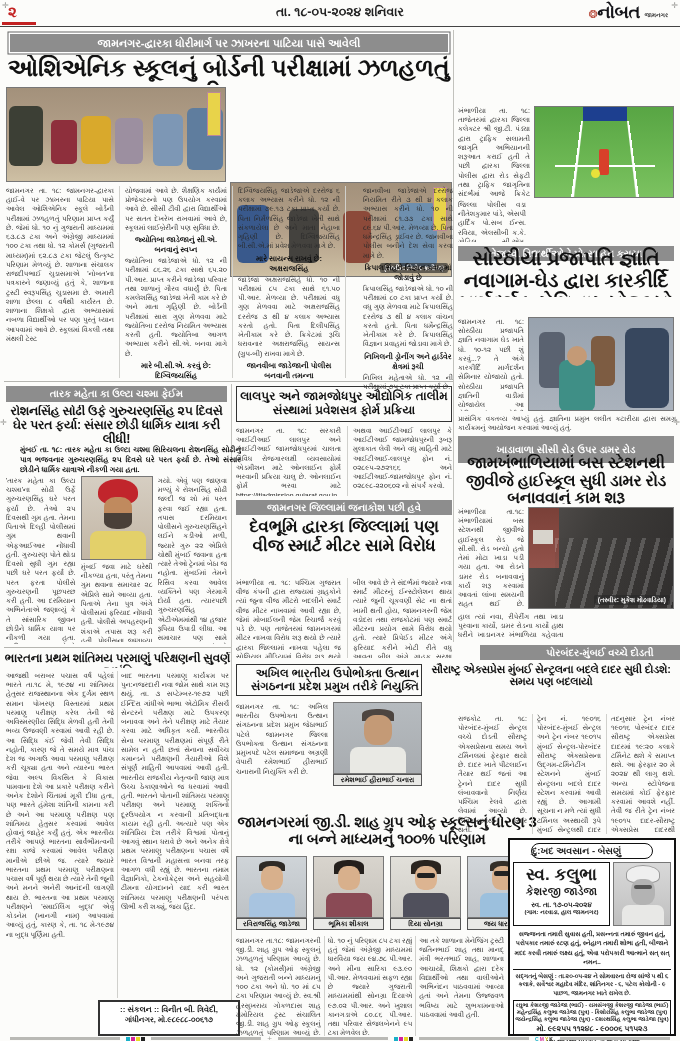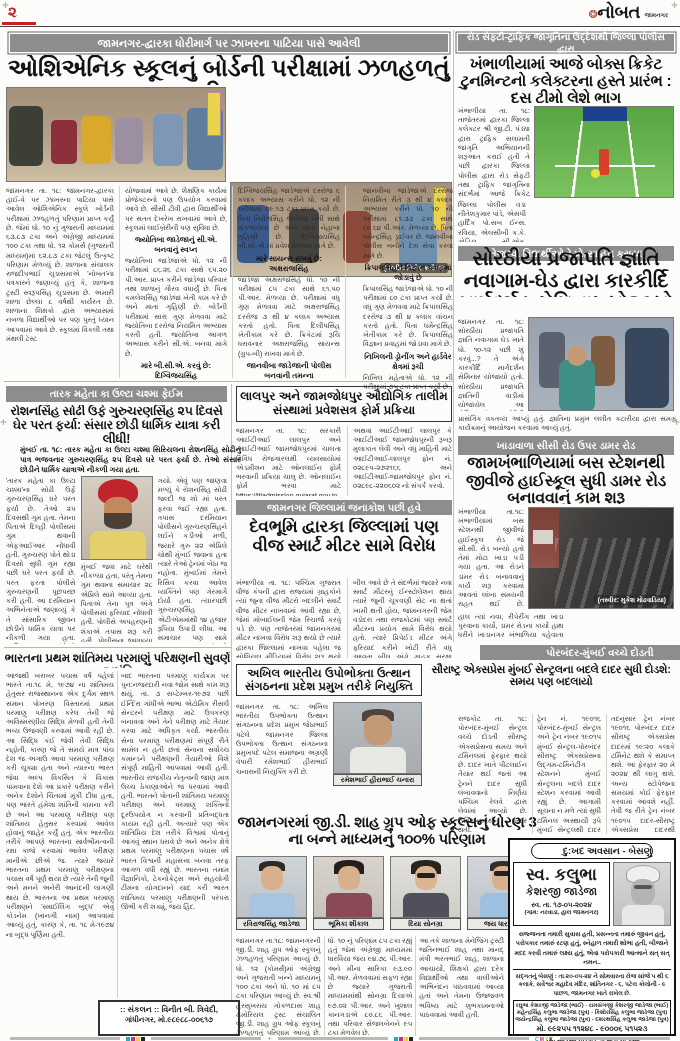--- a/index.html
+++ b/index.html
@@ -32,20 +32,21 @@
 <div id="page">
 
   <div class="abs mark" style="left:2px;top:1px;">✛</div>
   <div class="abs mark" style="right:2px;top:1px;">✛</div>
   <div class="abs mark" style="left:0px;top:418px;">✛</div>
   <div class="abs mark" style="right:0px;top:418px;">✛</div>
 
   <div class="abs" style="left:0;top:0;width:680px;height:27px;border-bottom:1.5px solid #444;">
     <div class="abs" style="left:8px;top:3px;font-size:15px;font-weight:bold;color:#c32222;">૨</div>
     <div class="abs" style="left:2px;top:22px;width:34px;height:2.5px;background:#c32222;"></div>
+    <div class="abs" style="left:0;top:5px;width:680px;text-align:center;font-size:12.5px;font-weight:bold;color:#222;">તા. ૧૮-૦૫-૨૦૨૪  શનિવાર</div>
     <div class="abs" style="right:40px;top:2px;font-size:18px;font-weight:bold;color:#15151a;letter-spacing:-0.5px;"><span style="color:#b23a2a;font-size:11px;">❂</span><span>નોબત</span></div>
     <div class="abs" style="right:12px;top:12px;font-size:6px;font-weight:bold;color:#333;">જામનગર</div>
   </div>
 
   <div class="vr" style="left:453px;top:30px;height:612px;"></div>
   <div class="vr" style="left:231px;top:384px;height:652px;"></div>
   <div class="hr" style="left:4px;top:381px;width:449px;"></div>
   <div class="hr" style="left:4px;top:647px;width:227px;"></div>
 
   <div class="abs kick" style="left:10px;top:34px;width:438px;height:18px;font-size:11px;">જામનગર-દ્વારકા ધોરીમાર્ગ પર ઝાખરના પાટિયા પાસે આવેલી</div>
@@ -129,21 +130,21 @@
     <div class="bt" style="width:105px;height:70px;border-left:1px solid #d0d0cc;padding-left:5px;">અથવા આઈટીઆઈ લાલપુર કે આઈટીઆઈ જામજોધપુરની રૂબરૂ મુલાકાત લેવી અને વધુ માહિતી માટે આઈટીઆઈ-લાલપુર ફોન નં. ૦૨૮૯૫-૨૭૨૧૬૬ અને આઈટીઆઈ-જામજોધપુર ફોન નં. ૦૨૮૯૮-૨૨૦૬૦૨ નો સંપર્ક કરવો.</div>
   </div>
 
   <div class="abs kick2" style="left:236px;top:500px;width:216px;height:15px;font-size:10px;">જામનગર જિલ્લામાં જનાકોશ પછી હવે</div>
   <div class="abs hl" style="left:234px;top:518px;width:220px;height:56px;font-size:17px;">દેવભૂમિ દ્વારકા જિલ્લામાં પણ વીજ સ્માર્ટ મીટર સામે વિરોધ</div>
   <div class="abs" style="left:236px;top:578px;width:216px;height:80px;display:flex;gap:6px;">
     <div class="bt" style="width:105px;height:80px;">ખંભાળીયા તા. ૧૮: પશ્ચિમ ગુજરાત વીજ કંપની દ્વારા રાજ્યમાં ગ્રાહકોને ત્યાં જુના વીજ મીટરો બદલીને સ્માર્ટ વીજ મીટર નાખવામાં આવી રહ્યા છે, જેમાં મોબાઈલની જેમ રિચાર્જ કરવું પડે છે. પણ તાજેતરમાં જામનગરમાં મીટર નાખવા વિરોધ શરૂ થયો છે ત્યારે દ્વારકા જિલ્લામાં નાખવા પહેલા જ સોશિયલ મીડિયામાં વિરોધ શરૂ થયો છે. એમ કહેવાય છે કે સ્માર્ટ મીટરમાં જુના મીટર કરતા વધુ</div>
     <div class="bt" style="width:105px;height:80px;border-left:1px solid #d0d0cc;padding-left:5px;">બીલ આવે છે તે સંદર્ભમાં જ્યારે નવા સ્માર્ટ મીટરનું ઈન્સ્ટોલેશન થાય ત્યારે જુની ચૂકવણી સેટ ના થતાં ખામી થતી હોય, જામનગરની જેમ વડોદરા તથા રાજકોટમાં પણ સ્માર્ટ મીટરના પ્રયોગ સામે વિરોધ થયો હતો. ત્યારે પ્રિપેઈડ મીટર અંગે ફરિયાદ કરીને ખોટી રીતે વધુ આવતા બીલ અંગે ગ્રાહક સુરક્ષા કેન્દ્રમાં પણ ફરિયાદ થતાં સ્માર્ટ મીટરના પ્રયોગ વિરોધાત્મક બને તો નવાઈ નહીં!!</div>
   </div>
 
-  <div class="abs boxhl" style="left:236px;top:664px;width:186px;height:32px;font-size:11.5px;">અખિલ ભારતીય ઉપોભોક્તા ઉત્થાન સંગઠનના પ્રદેશ પ્રમુખ તરીકે નિયુક્તિ</div>
+  <div class="abs boxhl" style="left:236px;top:664px;width:186px;height:32px;font-size:11.5px;text-align:right;">અખિલ ભારતીય ઉપોભોક્તા ઉત્થાન સંગઠનના પ્રદેશ પ્રમુખ તરીકે નિયુક્તિ</div>
   <div class="abs" style="left:236px;top:702px;width:186px;height:90px;display:flex;gap:5px;">
     <div class="bt" style="width:92px;height:90px;">જામનગર તા. ૧૮: અખિલ ભારતીય ઉપભોક્તા ઉત્થાન સંગઠનના પ્રદેશ પ્રમુખ જેઠાભાઈ પટેલે જામનગર જિલ્લા ઉપભોક્તા ઉત્થાન સંગઠનના પ્રમુખપદે પટેલ સમાજના અગ્રણી વેપારી રમેશભાઈ હીરાભાઈ ચનારાની નિયુક્તિ કરી છે.</div>
     <div style="width:89px;">
       <div class="photo" style="width:89px;height:72px;background:linear-gradient(#b6bbbf,#a8acb0);">
         <div class="blob" style="left:28px;top:6px;width:32px;height:12px;background:#4d4540;border-radius:45% 45% 0 0;"></div>
         <div class="blob" style="left:30px;top:12px;width:28px;height:30px;background:#c49a76;border-radius:40%;"></div>
         <div class="blob" style="left:16px;top:44px;width:56px;height:28px;background:#e9e9e4;border-radius:8px 8px 0 0;"></div>
       </div>
       <div class="capbar" style="width:89px;height:12px;">રમેશભાઈ હીરાભાઈ ચનારા</div>
     </div>
@@ -187,22 +188,20 @@
     </div>
   </div>
   <div class="abs" style="left:236px;top:936px;width:268px;height:100px;">
     <div class="cols3" style="height:100px;overflow:hidden;">
       <div class="bt">જામનગર તા.૧૮: જામનગરની જી.ડી. શાહ ગ્રુપ ઓફ સ્કૂલનું ઝળહળતું પરિણામ આવ્યું છે. ધો. ૧૨ (કોમર્સ)માં અંગ્રેજી અને ગુજરાતી બન્ને માધ્યમનું ૧૦૦ ટકા અને ધો. ૧૦ માં ૮૫ ટકા પરિણામ આવ્યું છે. સ્વ.શ્રી હરસુખરાય ગોકળદાસ શાહ મેમોરિયલ ટ્રસ્ટ સંચાલિત જી.ડી. શાહ ગ્રુપ ઓફ સ્કૂલનું ઝળહળતું પરિણામ આવ્યું છે. ધો. ૧૨ કોમર્સમાં ૧૦૦ ટકા પરિણામ આવ્યું છે, જેમાં ધો. ૧૨ કોમર્સ અંગ્રેજી માધ્યમમાંથી રવિરાજસિંહ જાડેજાએ ૮૦.૩૫ પી.આર. મેળવ્યા છે, જ્યારે ગુજરાતી માધ્યમમાં શીકાલ ભૂમિકા ૯૯.૮૦ પી.આર. અને કાદરી તનવીર હુસેનમાએ ૯૮.૩૨ પી.આર. મેળવ્યા છે.</div>
       <div class="bt">ધો. ૧૦ નું પરિણામ ૮૫ ટકા રહ્યું હતું જેમાં અંગ્રેજી માધ્યમમાં ધારવિયા જય ૯૪.૭૮ પી.આર. અને મીના સારિકા ૯૩.૯૦ પી.આર. મેળવવામાં સફળ રહ્યા છે જ્યારે ગુજરાતી માધ્યમમાંથી સોનગ્રા દિયાએ ૯૭.૦૨ પી.આર. અને ખુશાલ કાનગડાએ ૮૦.૮૬ પી.આર. તથા પરિવાર સેજલબેનને ૯૫ ટકા મેળવેલ છે.</div>
       <div class="bt">આ તકે શાળાના મેનેજિંગ ટ્રસ્ટી જતિનભાઈ શાહ તથા માનદ્ મંત્રી ભરતભાઈ શાહ, શાળાના આચાર્યો, શિક્ષકો દ્વારા દરેક વિદ્યાર્થીઓ તથા વાલીઓને અભિનંદન પાઠવવામાં આવ્યા હતાં અને તેમના ઉજ્જવળ ભવિષ્ય માટે શુભકામનાઓ પાઠવવામાં આવી હતી.</div>
     </div>
   </div>
 
-  <div class="abs kick" style="left:458px;top:34px;width:216px;height:17px;font-size:9.5px;">રોડ સેફ્ટી-ટ્રાફિક જાગૃતિના ઉદ્દેશથી જિલ્લા પોલીસ દ્વારા</div>
-  <div class="abs hl" style="left:456px;top:55px;width:220px;height:48px;font-size:15.5px;">ખંભાળીયામાં આજે બોક્સ ક્રિકેટ ટુનમિન્ટનો કલેક્ટરના હસ્તે પ્રારંભ : દસ ટીમો લેશે ભાગ</div>
   <div class="abs" style="left:458px;top:106px;width:218px;height:92px;display:flex;gap:4px;">
     <div class="bt" style="width:72px;height:92px;">ખંભાળીયા તા. ૧૮: તાજેતરમાં દ્વારકા જિલ્લા કલેક્ટર શ્રી જી.ટી. પંડ્યા દ્વારા ટ્રાફિક સલામતી જાગૃતિ અભિયાનની શરૂઆત કરાઈ હતી તે પછી દ્વારકા જિલ્લા પોલીસ દ્વારા રોડ સેફટી તથા ટ્રાફિક જાગૃતિના સંદર્ભમાં આજે ક્રિકેટ ટુર્નામેન્ટનું આયોજન થયું છે.</div>
     <div class="photo" style="width:140px;height:92px;background:linear-gradient(#58a544 0%,#6cb753 60%,#7cc261 100%);">
       <div class="blob" style="left:48px;top:0px;width:44px;height:14px;background:#1d3f8f;"></div>
       <div class="blob" style="left:46px;top:14px;width:48px;height:74px;border-left:2px solid #fff;border-right:2px solid #fff;transform:perspective(60px) rotateX(18deg);transform-origin:top;"></div>
       <div class="blob" style="left:20px;top:58px;width:100px;height:2px;background:#fff;"></div>
       <div class="blob" style="left:64px;top:42px;width:10px;height:26px;background:#d8402a;border-radius:2px;"></div>
       <div class="blob" style="left:56px;top:62px;width:9px;height:9px;background:#e8e23a;border-radius:50%;"></div>
     </div>
   </div>
@@ -219,21 +218,21 @@
     <div class="photo" style="width:146px;height:94px;background:linear-gradient(#98a2ae,#aab2bc);">
       <div class="blob" style="left:10px;top:14px;width:26px;height:56px;background:#5a6270;border-radius:6px;"></div>
       <div class="blob" style="left:62px;top:18px;width:24px;height:50px;background:#7d5c42;border-radius:6px;"></div>
       <div class="blob" style="left:96px;top:10px;width:44px;height:80px;background:#37475e;border-radius:8px;"></div>
       <div class="blob" style="left:30px;top:42px;width:36px;height:52px;background:#3f8f86;border-radius:8px;"></div>
       <div class="blob" style="left:38px;top:28px;width:20px;height:20px;background:#c49a76;border-radius:50%;"></div>
     </div>
   </div>
   <div class="abs bt" style="left:458px;top:414px;width:218px;height:18px;">પ્રાસંગિક વક્તવ્ય આપ્યું હતું. જ્ઞાતિના પ્રમુખ લલીત કટારીયા દ્વારા સમગ્ર કાર્યક્રમનું આયોજન કરવામાં આવ્યું હતું.</div>
 
-  <div class="abs kick2" style="left:458px;top:436px;width:216px;height:19px;font-size:10px;">ખાડાવાળા સીસી રોડ ઉપર ડામર રોડ</div>
+  <div class="abs kick2" style="left:458px;top:436px;width:216px;height:27px;font-size:10px;">ખાડાવાળા સીસી રોડ ઉપર ડામર રોડ</div>
   <div class="abs hl" style="left:456px;top:454px;width:220px;height:50px;font-size:16px;">જામખંભાળિયામાં બસ સ્ટેશનથી જીવીજે હાઈસ્કૂલ સુધી ડામર રોડ બનાવવાનું કામ શરૂ</div>
   <div class="abs" style="left:458px;top:507px;width:218px;height:102px;display:flex;gap:4px;">
     <div class="bt" style="width:66px;height:102px;">ખંભાળીયા તા.૧૮: ખંભાળીયામાં બસ સ્ટેશનથી જીવીજે હાઈસ્કૂલ રોડ જે સી.સી. રોડ બન્યો હતો તેમાં મોટા ખાડા પડી ગયા હતા. આ રોડને ડામર રોડ બનાવવાનું કાર્ય શરૂ કરવામાં આવતાં લાંબા સમયની રાહત થઈ છે. ખાડાયુક્ત આ રસ્તા પર ડામર રોડ બને તેવું લોકો ઈચ્છી રહ્યા છે. આવેદનપત્ર પણ અપાયું હતું. પાલિકા પ્રમુખ તથા ચીફ ઓફિસર મોટવાણી તથા અન્ય દ્વારા માર્ગદર્શન સાથે નવા રસ્તા કરવાના</div>
     <div class="photo" style="width:146px;height:102px;background:linear-gradient(115deg,#565250 0%,#3e3c3a 40%,#2f2d2c 100%);">
       <div class="blob" style="left:0;top:0;width:30px;height:60px;background:linear-gradient(#7a4038,#93524a);"></div>
       <div class="blob" style="left:4px;top:22px;width:20px;height:14px;background:#d8d4cc;"></div>
       <div class="blob" style="left:26px;top:30px;width:120px;height:72px;background:repeating-linear-gradient(105deg,rgba(220,220,220,.22) 0 4px,rgba(60,58,56,.1) 4px 14px);"></div>
       <div class="pcap">(તસ્વીર: મુકેશ મોઢવાડિયા)</div>
     </div>
   </div>
@@ -245,21 +244,21 @@
 
   <div class="abs kick2" style="left:480px;top:645px;width:240px;height:15px;font-size:10px;">પોરબંદર-મુંબઈ વચ્ચે દોડતી</div>
   <div class="abs hl" style="left:426px;top:663px;width:250px;height:48px;font-size:11px;">સૌરાષ્ટ્ર એક્સપ્રેસ મુંબઈ સેન્ટ્રલના બદલે દાદર સુધી દોડશે: સમય પણ બદલાયો</div>
   <div class="abs" style="left:458px;top:714px;width:218px;height:120px;display:flex;gap:5px;">
     <div class="bt" style="width:69px;height:120px;">રાજકોટ તા. ૧૮: પોરબંદર-મુંબઈ સેન્ટ્રલ વચ્ચે દોડતી સૌરાષ્ટ્ર એક્સપ્રેસના સમય અને ટર્મિનલમાં ફેરફાર થયો છે. દાદર ખાતે પીટલાઈન તૈયાર થઈ જતાં આ ટ્રેનને દાદર સુધી લંબાવવાનો નિર્ણય પશ્ચિમ રેલવે દ્વારા લેવામાં આવ્યો છે. ડિવિઝનમાંથી પસાર થતી.</div>
     <div class="bt" style="width:69px;height:120px;border-left:1px solid #d0d0cc;padding-left:4px;">ટ્રેન નં. ૧૯૦૧૬ પોરબંદર-મુંબઈ સેન્ટ્રલ અને ટ્રેન નંબર ૧૯૦૧૫ મુંબઈ સેન્ટ્રલ-પોરબંદર સૌરાષ્ટ્ર એક્સપ્રેસના ઉદ્ગમ-ટર્મિનેટીંગ સ્ટેશનને મુંબઈ સેન્ટ્રલના બદલે દાદર સ્ટેશન કરવામાં આવી રહ્યું છે. આગામી સૂચના ન મળે ત્યાં સુધી ટર્મિનલ અસ્થાયી રૂપે મુંબઈ સેન્ટ્રલથી દાદર ખસેડવામાં આવી રહ્યું છે. ટર્મિનલમાં ફેરફારને કારણે ટ્રેનના સમયમાં પણ પરિવર્તન કરવામાં આવ્યો છે.</div>
     <div class="bt" style="width:69px;height:120px;border-left:1px solid #d0d0cc;padding-left:4px;">તદનુસાર ટ્રેન નંબર ૧૯૦૧૬ પોરબંદર દાદર સૌરાષ્ટ્ર એક્સપ્રેસ દાદરમાં ૧૯:૨૦ કલાકે ટર્મિનેટ થશે કે સમાપ્ત થશે. આ ફેરફાર ૨૦ મે ૨૦૨૪ થી લાગુ થશે. અન્ય સ્ટોપેજના સમયમાં કોઈ ફેરફાર કરવામાં આવશે નહીં. તેવી જ રીતે ટ્રેન નંબર ૧૯૦૧૫ દાદર-સૌરાષ્ટ્ર એક્સપ્રેસ દાદરથી ૬:૩૦ કલાકે ઉપડશે. આ ફેરફાર ૨૨ મે ૨૦૨૪થી લાગુ થશે. અન્ય સ્ટોપેજના સમયમાં કોઈ ફેરફાર કરવામાં આવશે નહીં.</div>
   </div>
 
   <div class="abs obitbox" style="left:508px;top:838px;width:168px;height:198px;padding:3px;">
-    <div style="border:1.5px solid #111;border-radius:8px;font-size:9.5px;font-weight:bold;text-align:right;line-height:1.5;margin:0 18px;">દુ:ખદ અવસાન - બેસણું</div>
+    <div style="border:1.5px solid #111;border-radius:8px;font-size:9.5px;font-weight:bold;text-align:left;line-height:1.5;margin:0 18px;">દુ:ખદ અવસાન - બેસણું</div>
     <div style="display:flex;gap:3px;margin-top:3px;">
       <div style="flex:1;border:1px solid #111;text-align:center;padding-top:2px;">
         <div style="font-size:17px;font-weight:bold;">સ્વ. કલુભા</div>
         <div style="font-size:11px;font-weight:bold;">કેશરજી જાડેજા</div>
         <div style="font-size:7px;font-weight:bold;margin-top:3px;">સ્વ. તા. ૧૭-૦૫-૨૦૨૪</div>
         <div style="font-size:6px;font-weight:bold;">(ગામ: નરવાડા, હાલ જામનગર)</div>
       </div>
       <div class="photo" style="width:58px;height:64px;background:linear-gradient(#d9d9d9,#bfbfbf);">
         <div class="blob" style="left:12px;top:2px;width:34px;height:18px;background:#efefef;border-radius:50% 50% 30% 30%;border:1px solid #999;"></div>
         <div class="blob" style="left:17px;top:16px;width:24px;height:26px;background:#b3b3b3;border-radius:40%;"></div>

